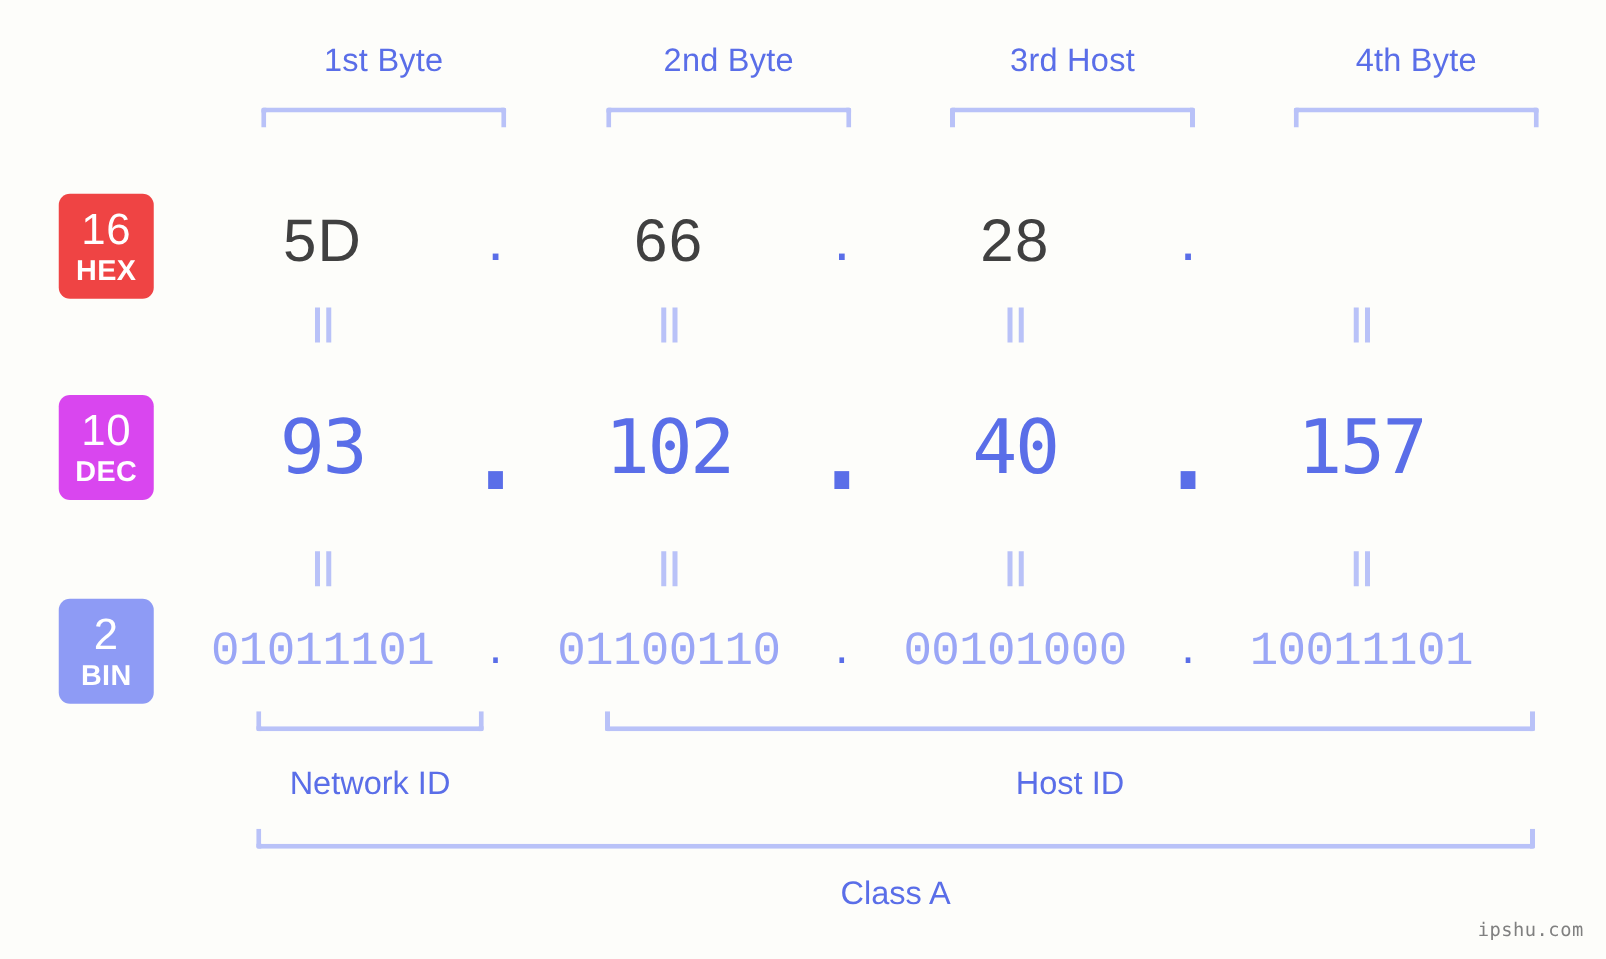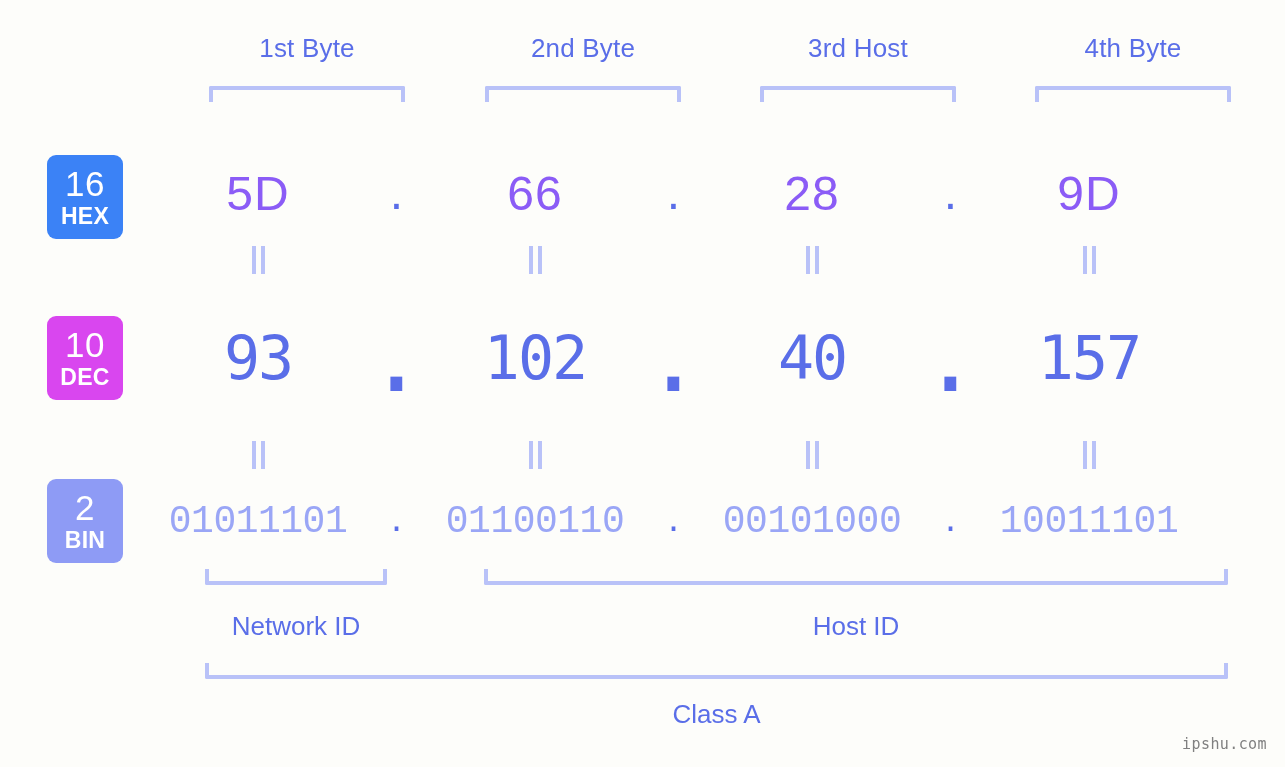--- a/index.html
+++ b/index.html
@@ -72,21 +72,21 @@
     font-size: 35px;
     font-weight: 400;
     letter-spacing: 0.5px;
   }
   .badge .lbl {
     font-size: 23px;
     font-weight: 700;
     margin-top: 4px;
     letter-spacing: 0.3px;
   }
-  #badge-hex { top: 155px; background: #3b82f6; }
+  #badge-hex { top: 155px; background: #ef4444; }
   #badge-dec { top: 316px; background: #d946ef; }
   #badge-bin { top: 479px; background: #8e9bf5; }
 
   
   .row {
     position: absolute;
     left: 160px;
     width: 1110px;
     display: flex;
     align-items: center;
@@ -99,21 +99,21 @@
   .sep {
     width: 81px;
     text-align: center;
     white-space: nowrap;
   }
 
   
   #row-hex { top: 155px; height: 76px; }
   #row-hex .cell {
     font-size: 48px;
-    color: #8b5cf6;
+    color: #404040;
     letter-spacing: 1px;
   }
   #row-hex .sep {
     font-size: 48px;
     color: #5a6ee8;
     line-height: 0.6;
   }
 
   
   #row-dec { top: 300px; height: 116px; }
@@ -214,21 +214,20 @@
     <span class="lbl">BIN</span>
   </div>
 
   <div class="row" id="row-hex">
     <div class="cell">5D</div>
     <div class="sep">.</div>
     <div class="cell">66</div>
     <div class="sep">.</div>
     <div class="cell">28</div>
     <div class="sep">.</div>
-    <div class="cell">9D</div>
   </div>
 
   <div class="eq-row" id="eq-row-1">
     <div class="eq-cell">
         <span class="eq-mark"></span>
       </div>
     <div class="eq-spacer"></div>
     <div class="eq-cell">
         <span class="eq-mark"></span>
       </div>

